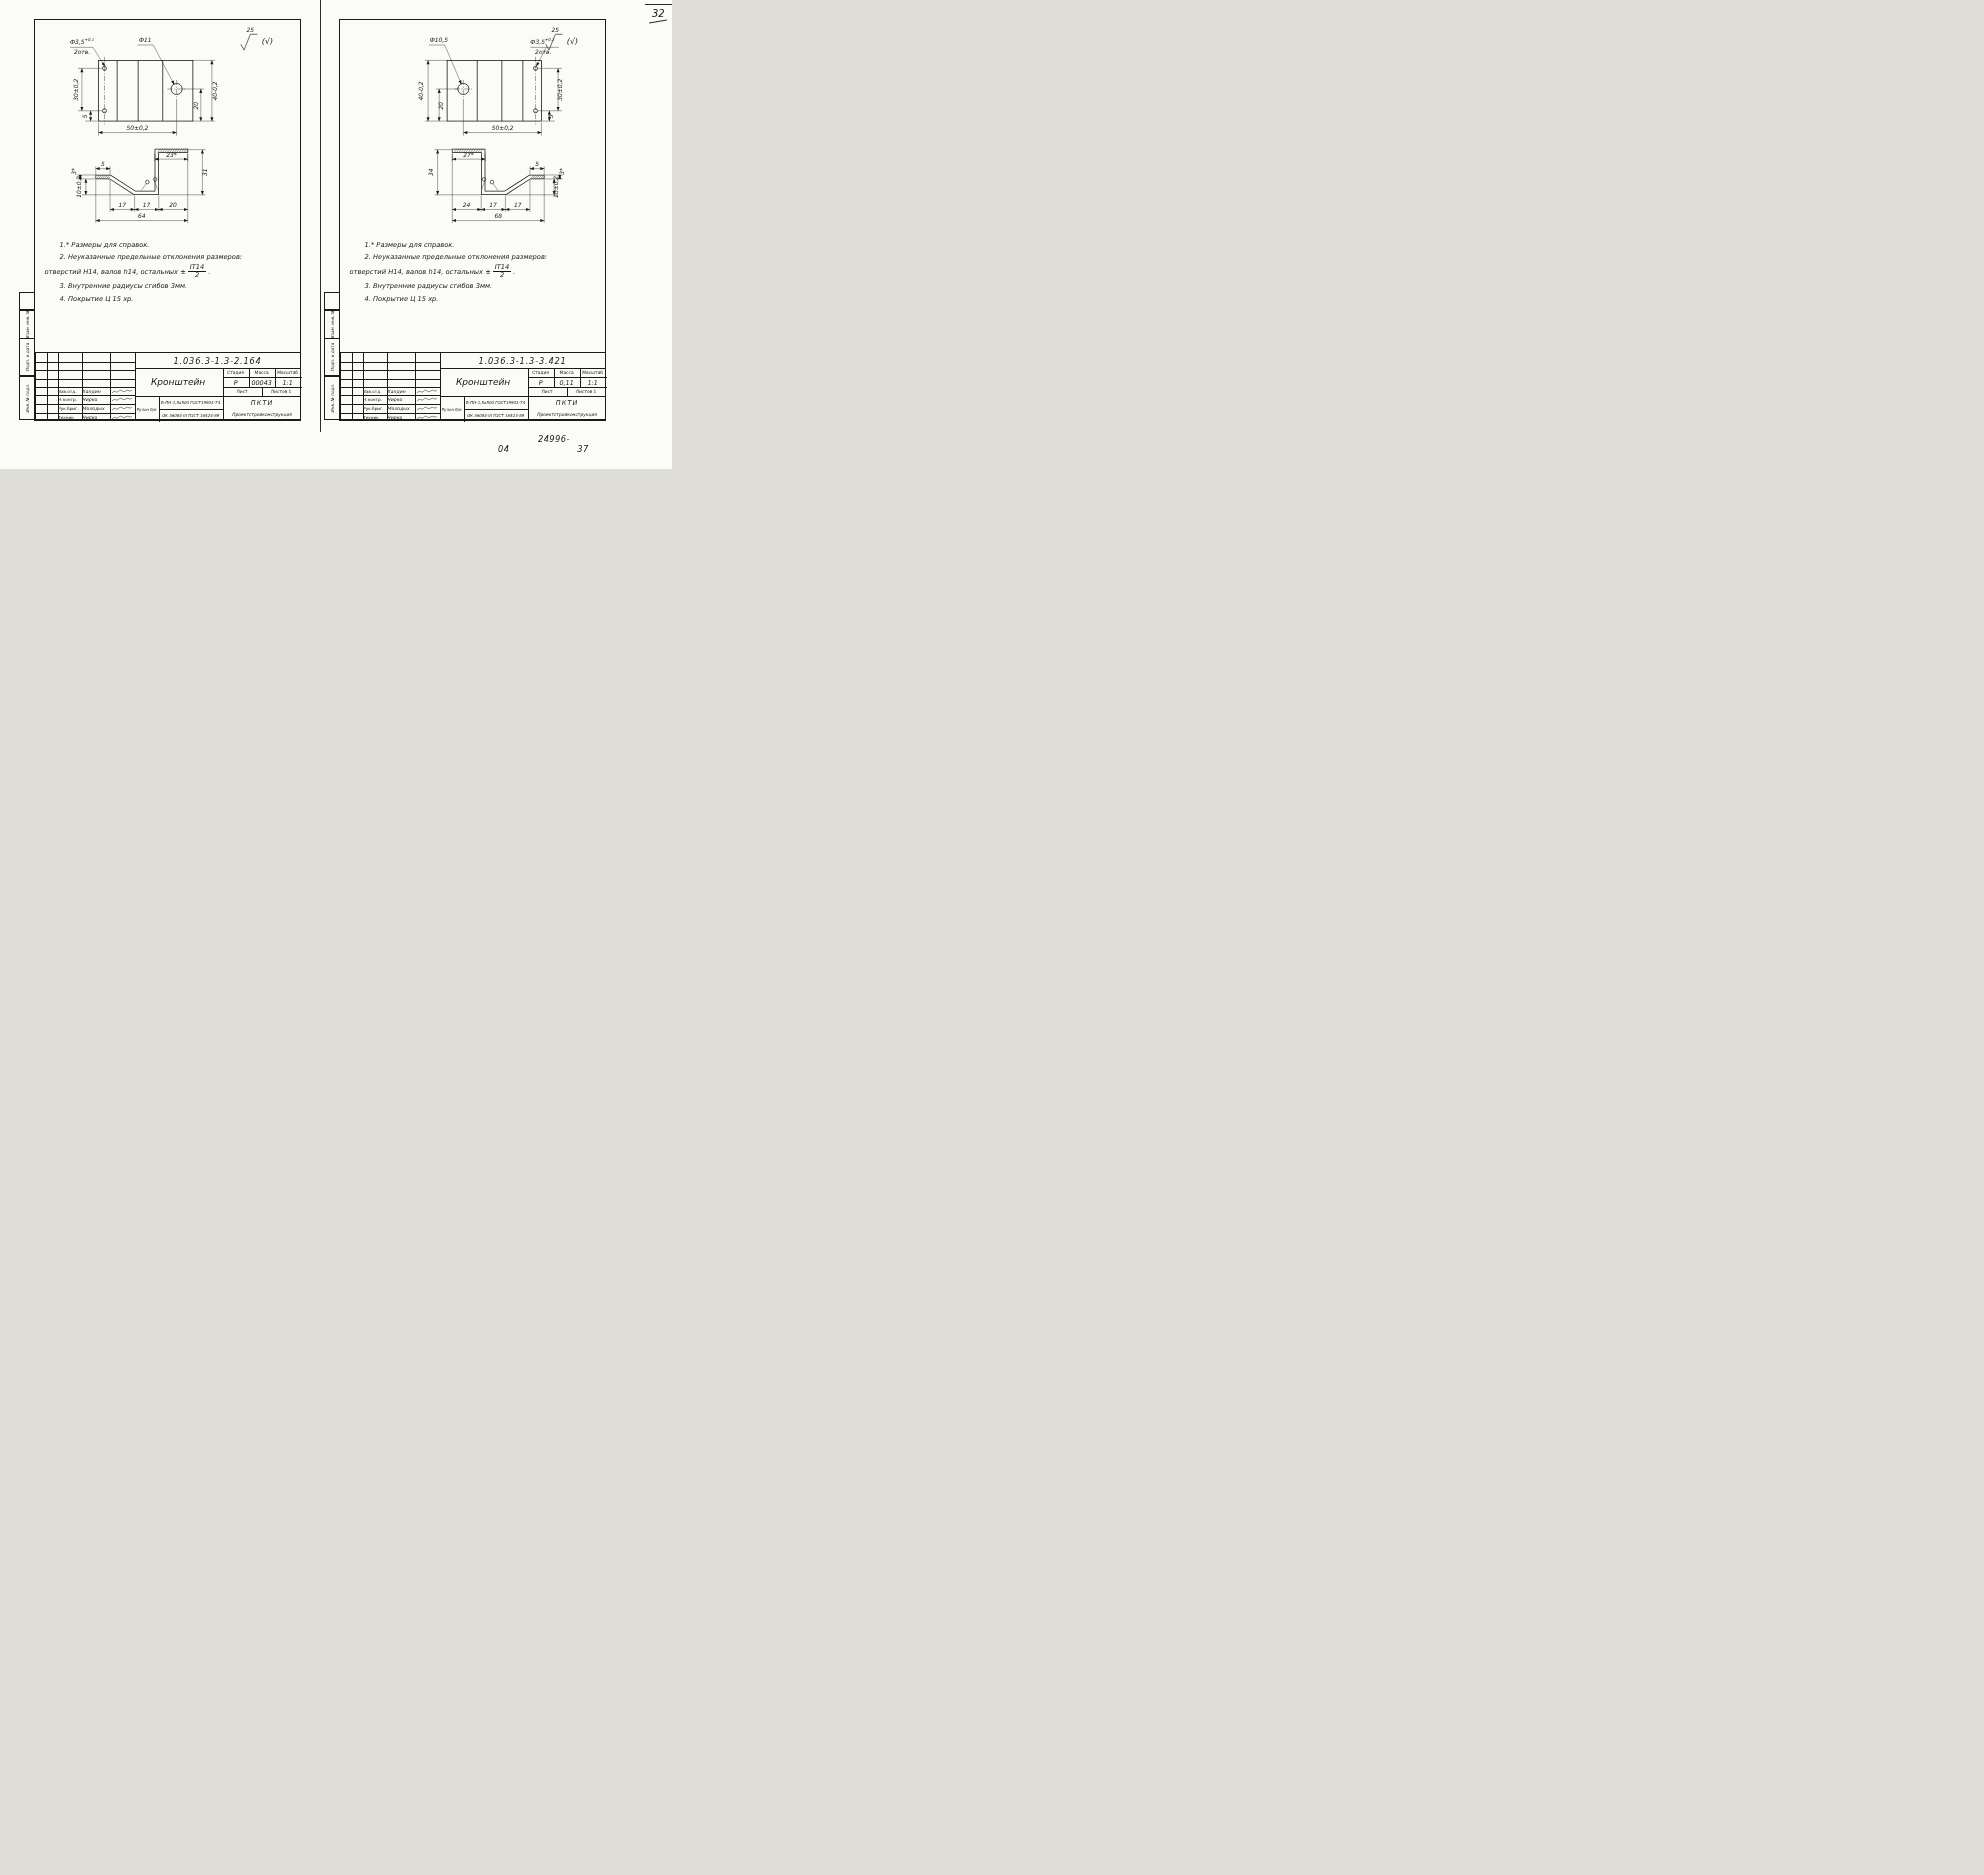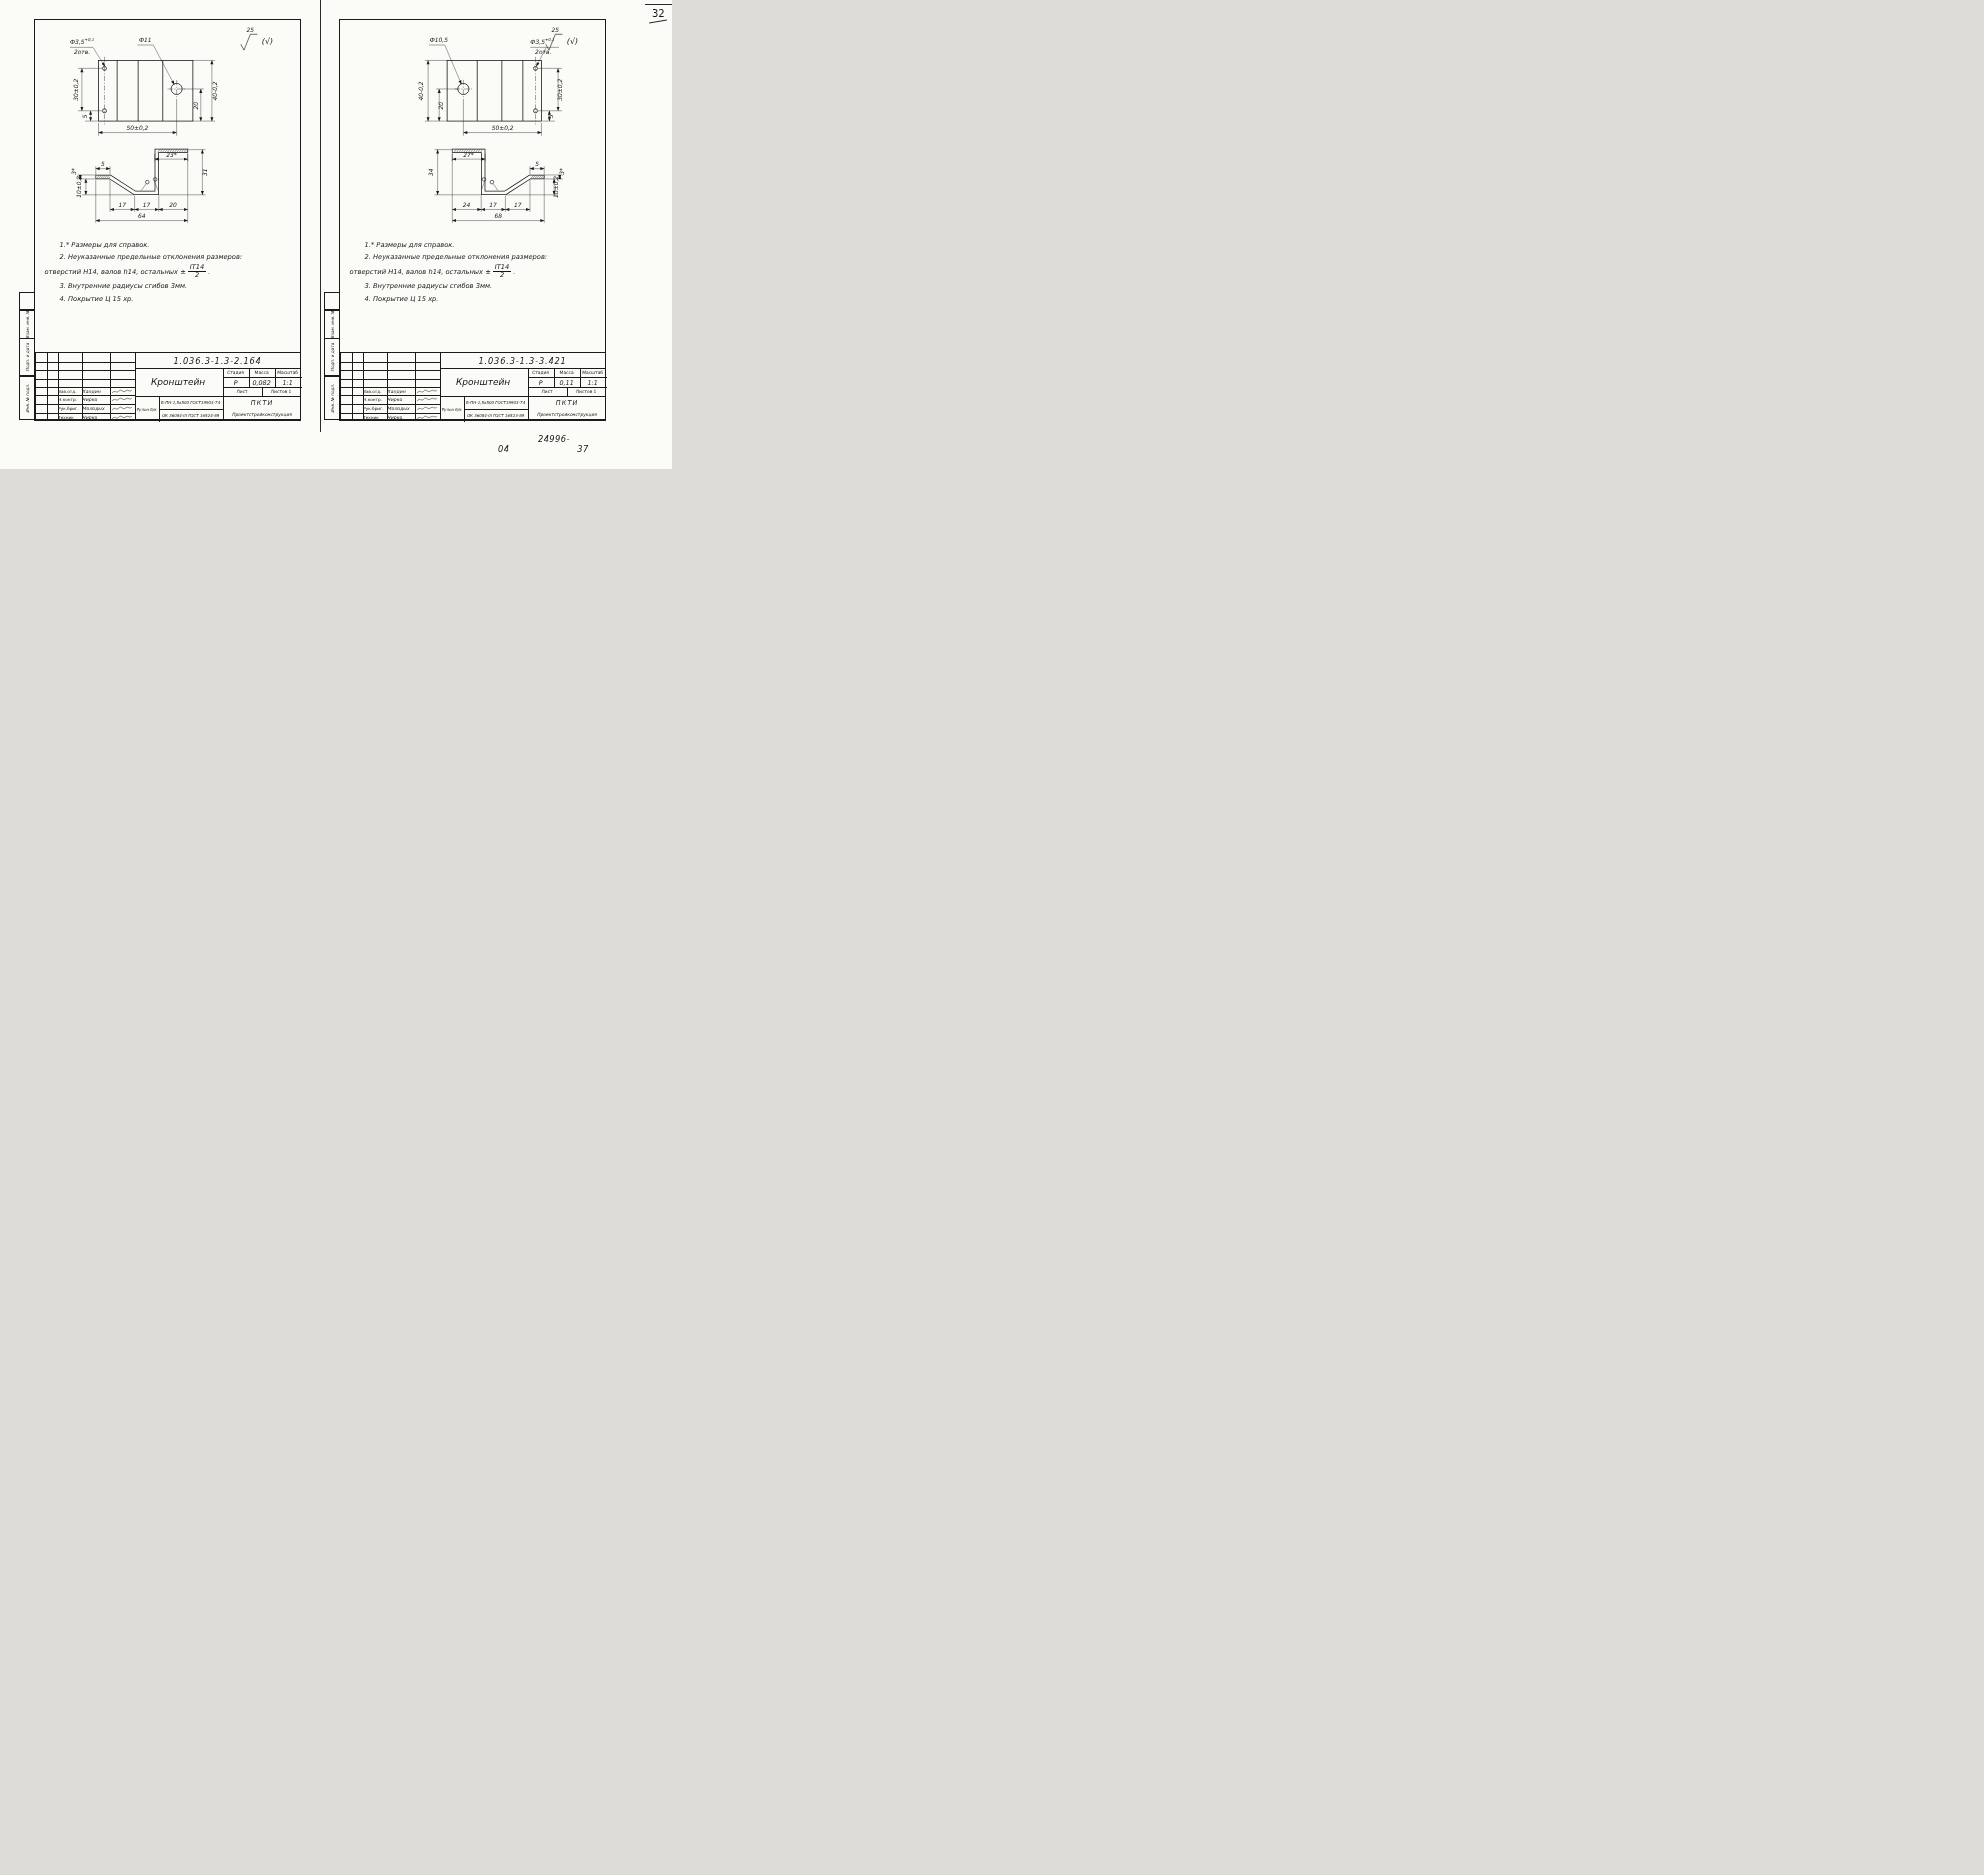--- a/index.html
+++ b/index.html
@@ -1,21 +1,21 @@
 <!DOCTYPE html>
 <html style="font-size:6.4px"><head>
 <meta charset="utf-8">
 <style>
   * { margin:0; padding:0; box-sizing:border-box; }
   html,body { background:#dddcd6; }
   body { font-family:"DejaVu Sans", sans-serif; color:#161616; }
   .page { position:relative; width:672px; height:469px; background:#fbfbf7; overflow:hidden; }
   .divider { position:absolute; left:320px; top:0; width:0.8px; height:432px; background:#2a2a2a; }
   .corner-tick { position:absolute; left:645px; top:4px; width:27px; height:0.8px; background:#2a2a2a; }
-  .corner-num { position:absolute; left:652px; top:8px; font-size:10px; }
+  .corner-num { position:absolute; left:652px; top:8px; font-style:italic; font-size:10px; }
   .corner-underline { position:absolute; left:649px; top:20.6px; width:17.5px; height:0.8px; background:#2a2a2a; transform:rotate(-10deg); }
   .footer { position:absolute; left:498px; top:434px; font-style:italic; font-size:8.3px; letter-spacing:0.4px; }
   .footer span { margin-right:28px;margin-left:40px; }
 
   .sheet { position:absolute; width:267px; height:402px; border:1px solid #1b1b1b; background:#fbfbf7; }
   .sheet-a { left:34px; top:19px; }
   .sheet-b { left:339px; top:19px; }
 
   svg.draw { position:absolute; left:0; top:1.6px; width:265px; height:216px; }
   svg text { font-family:"DejaVu Sans", sans-serif; font-style:italic; font-size:15px; fill:#161616; }
@@ -269,21 +269,21 @@
       <div class="hl" style="left:187px; top:34px; width:79px;"></div>
       <div class="hl" style="left:99px; top:43px; width:166px;"></div>
       <div class="hl" style="left:123px; top:56px; width:64px;"></div>
 
       <div class="tbx doc" style="left:99px; top:0; width:166px; height:15px;">1.036.3-1.3-2.164</div>
       <div class="tbx name" style="left:99px; top:15px; width:87px; height:28px;">Кронштейн</div>
       <div class="tbx hsm" style="left:187px; top:15px; width:26px; height:8.7px;">Стадия</div>
       <div class="tbx hsm" style="left:213px; top:15px; width:26px; height:8.7px;">Масса</div>
       <div class="tbx hsm" style="left:239px; top:15px; width:26px; height:8.7px;">Масштаб</div>
       <div class="tbx val" style="left:187px; top:24px; width:26px; height:10.3px;">Р</div>
-      <div class="tbx val" style="left:213px; top:24px; width:26px; height:10.3px;">0,082</div>
+      <div class="tbx val" style="left:213px; top:24px; width:26px; height:10.3px;">00043</div>
       <div class="tbx val" style="left:239px; top:24px; width:26px; height:10.3px;">1:1</div>
       <div class="tbx hsm" style="left:187px; top:34px; width:39px; height:8.7px;">Лист</div>
       <div class="tbx hsm" style="left:226px; top:34px; width:39px; height:8.7px;">Листов 1</div>
       <div class="tbx matlab" style="left:100px; top:43px; width:22px; height:25.4px;">Рулон б/к</div>
       <div class="tbx matline" style="left:123px; top:43px; width:64px; height:12.7px;">Б-ПН-1,5х500 ГОСТ19903-74</div>
       <div class="tbx matline" style="left:123px; top:56px; width:64px; height:12.7px;">ОК 36084-III ГОСТ 16524-89</div>
       <div class="tbx org1" style="left:187px; top:44px; width:79px; height:11px;">ПКТИ</div>
       <div class="tbx org2" style="left:187px; top:55px; width:79px; height:12px;">Проектстройконструкция</div>
 
       <div class="role" style="top:34px; height:8.3px;">Зав.отд.</div>

